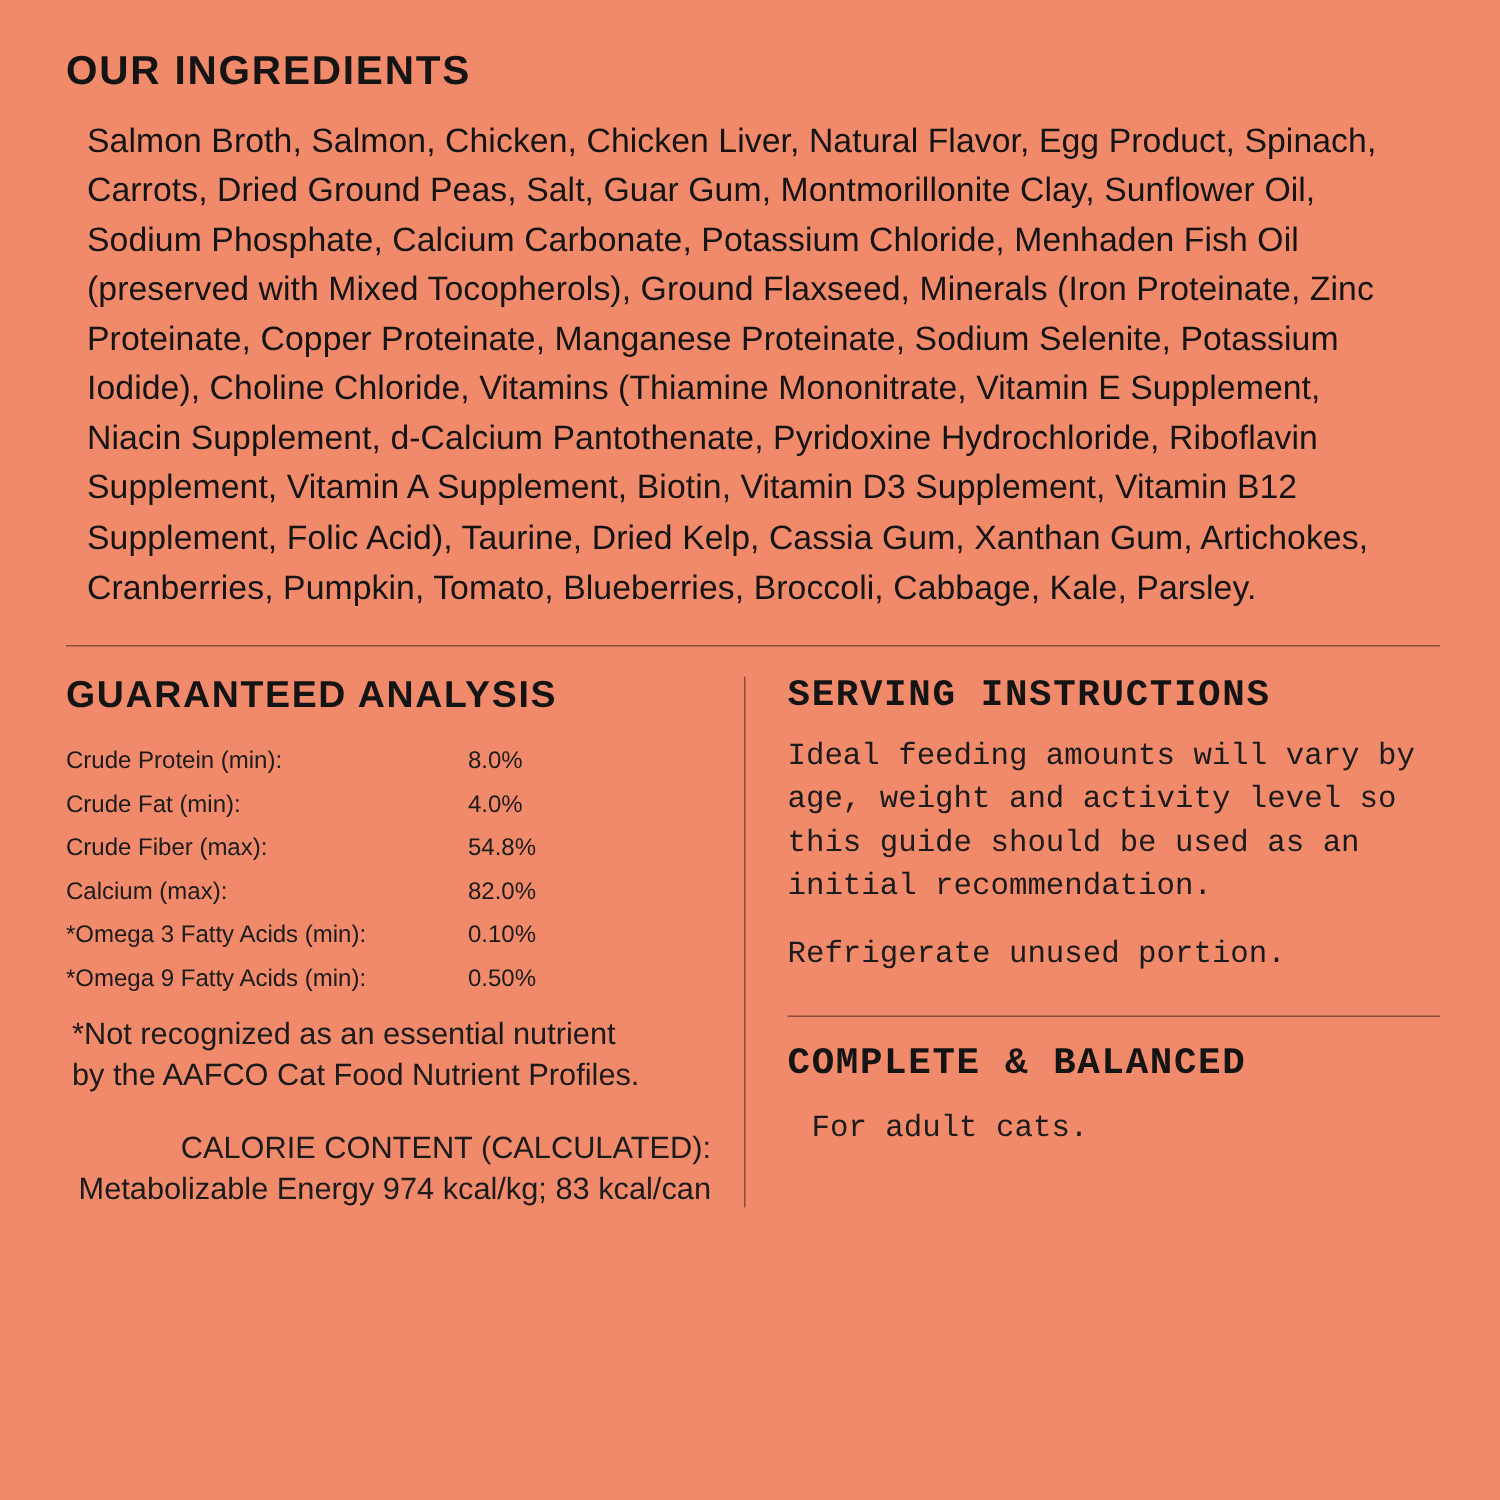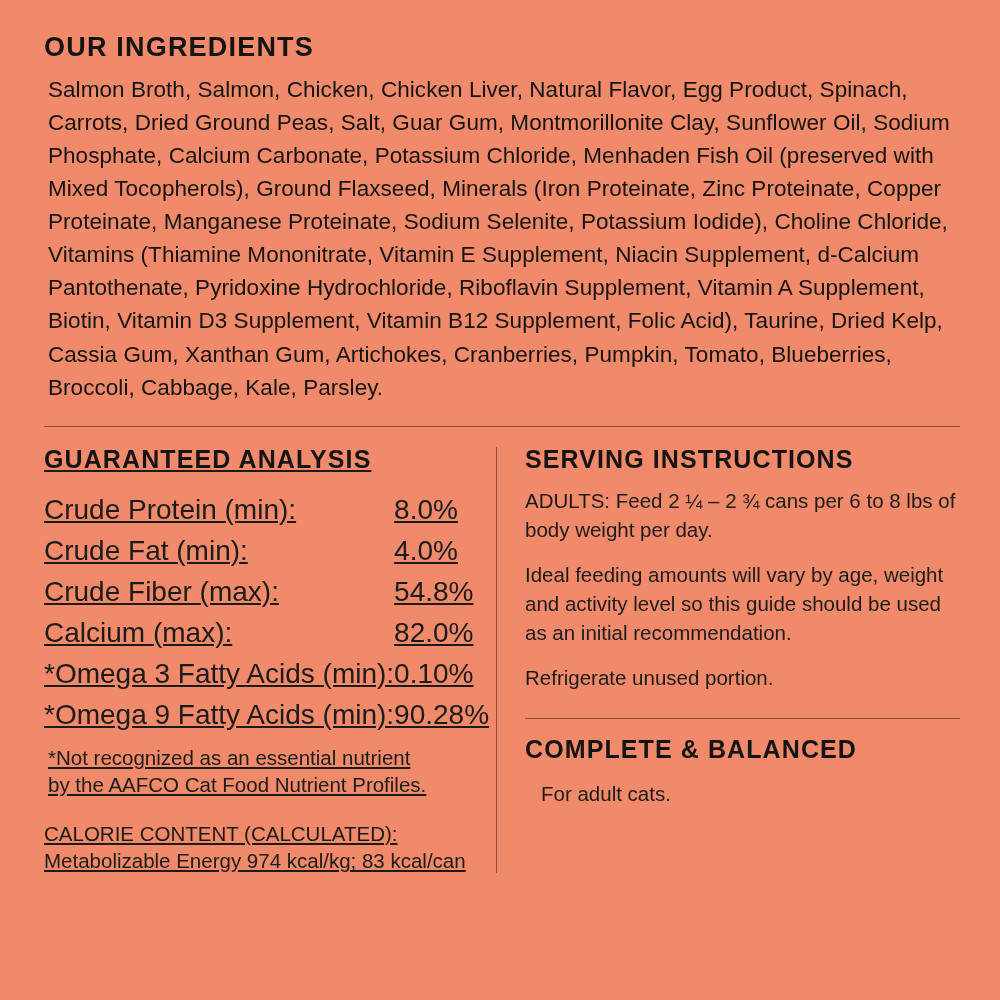--- a/index.html
+++ b/index.html
@@ -27,67 +27,67 @@
     font-size: 27px;
     font-weight: bold;
     letter-spacing: 1.2px;
     margin: 0 0 10px 0;
     color: #141414;
   }
   .ingredients-body {
     font-size: 22.5px;
     line-height: 1.47;
     letter-spacing: 0.05px;
-    margin: 4px;
+    margin: 14px;
     color: #141414;
     max-width: 925px;
   }
 
   .divider-h {
     border-top: 1.5px solid #7a4231;
     opacity: .85;
     margin: 22px 0 0 0;
   }
 
   
   .columns {
     display: flex;
     margin-top: 18px;
   }
   .col-left {
     width: 452px;
     padding-right: 22px;
     box-sizing: border-box;
-    text-decoration: underline;
   }
   .divider-v {
     width: 0;
     border-left: 1.5px solid #7a4231;
     opacity: .85;
     margin: 2px 0 2px 0;
     align-self: stretch;
   }
   .col-right {
     flex: 1;
     padding-left: 28px;
     box-sizing: border-box;
+    font-family: Liberation Mono, monospace;
   }
 
   .sub-title {
     font-size: 25px;
     font-weight: bold;
     letter-spacing: 1.1px;
     margin: 0 0 12px 0;
     color: #141414;
   }
 
   
   table.ga {
     border-collapse: collapse;
-    font-size: 28px;
+    font-size: 16px;
     line-height: 1.0;
     width: 100%;
     margin-top: 22px;
   }
   table.ga td {
     padding: 0 0 13px 0;
     vertical-align: top;
     white-space: nowrap;
   }
   table.ga td.label { width: 268px; }
@@ -95,20 +95,21 @@
 
   .note {
     font-size: 20.5px;
     line-height: 1.32;
     margin: 2px 0 0 4px;
   }
   .calorie {
     font-size: 20.5px;
     line-height: 1.35;
     margin: 22px 0 0 0;
+    text-align: right;
   }
 
   
   .para {
     font-size: 20.5px;
     line-height: 1.42;
     margin: 0 0 16px 0;
   }
   .para:last-child { margin-bottom: 0; }
 
@@ -155,41 +156,40 @@
           <tr>
             <td class="label">Calcium (max):</td>
             <td class="value">82.0%</td>
           </tr>
           <tr>
             <td class="label">*Omega 3 Fatty Acids (min):</td>
             <td class="value">0.10%</td>
           </tr>
           <tr>
             <td class="label">*Omega 9 Fatty Acids (min):</td>
-            <td class="value">90.28%</td>
+            <td class="value">0.50%</td>
           </tr>
         </tbody>
       </table>
 
       <p class="note">
         <span>*Not recognized as an essential nutrient</span><br>
         <span> by the AAFCO Cat Food Nutrient Profiles.</span>
       </p>
 
       <p class="calorie">
         <span>CALORIE CONTENT (CALCULATED):</span><br>
         <span>Metabolizable Energy 974 kcal/kg; 83 kcal/can</span>
       </p>
     </div>
 
     <div class="divider-v"></div>
 
     <div class="col-right">
       <h2 class="sub-title">SERVING INSTRUCTIONS</h2>
-      <p class="para">ADULTS: Feed 2 ¼ – 2 ¾ cans per 6 to 8 lbs of body weight per day.</p>
       <p class="para">Ideal feeding amounts will vary by age, weight and activity level so this guide should be used as an initial recommendation.</p>
       <p class="para">Refrigerate unused portion.</p>
 
       <div class="divider-h-right"></div>
 
       <h2 class="sub-title">COMPLETE &amp; BALANCED</h2>
       <p class="cb-text">For adult cats.</p>
     </div>
 
   </div>

